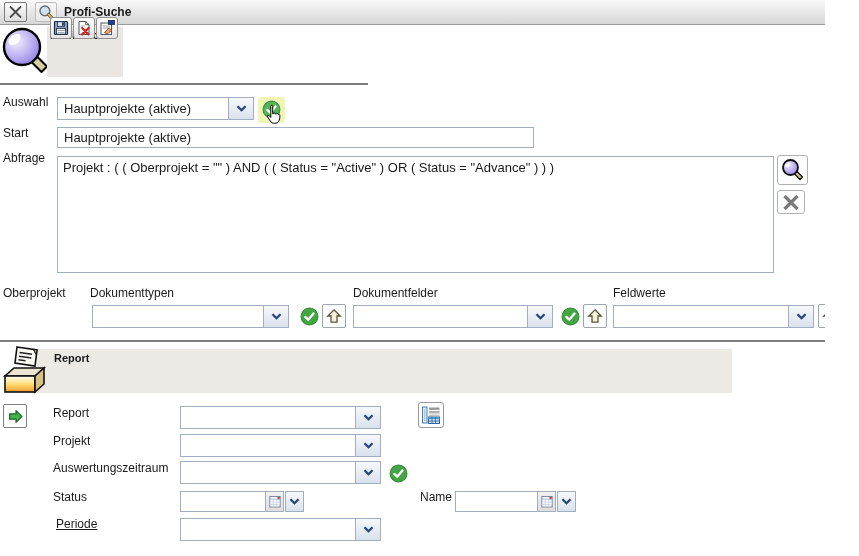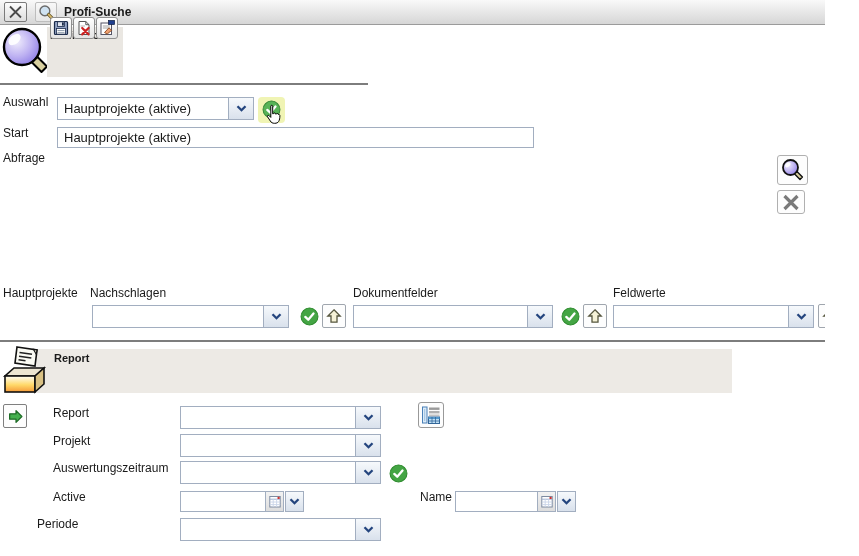--- a/index.html
+++ b/index.html
@@ -177,37 +177,38 @@
     <path d="M5 9.4 L7.8 12 L12.8 6.2" stroke="#ffffff" stroke-width="2.2" fill="none" stroke-linecap="round" stroke-linejoin="round"></path>
   </svg>
   <svg class="hand-cursor" width="23" height="23" viewBox="0 0 23 23">
     <path d="M8.8 2.2 C8.8 1 10.7 1 10.7 2.2 L10.7 9.8 L11.7 9.6 C11.8 8.7 13.4 8.8 13.5 9.7 L13.6 10.1 L14.5 10 C14.7 9.2 16.1 9.3 16.2 10.2 L16.3 10.5 C17.2 10.3 17.9 10.7 17.9 11.6 C17.9 14.1 17.5 16.1 16.7 17.4 C15.9 18.7 14.6 19.3 12.7 19.3 C10.4 19.3 9.3 18.6 8.3 17 L5.5 12.7 C4.9 11.8 6.1 10.8 7 11.6 L8.8 13.4 Z" fill="#ffffff" stroke="#000000" stroke-width="1"></path>
   </svg>
 
   <div class="lbl" style="left:3px;top:126px;">Start</div>
   <input class="txtinput" style="left: 57px; top: 127px; width: 477px; height: 21px;" value="Hauptprojekte (aktive)">
 
   <div class="lbl" style="left:3px;top:151px;">Abfrage</div>
+  <textarea class="queryarea" style="">Projekt : ( ( Oberprojekt = "" ) AND ( ( Status = "Active" ) OR ( Status = "Advance" ) ) )</textarea>
 
   <div class="sq-btn" style="left:777px;top:155px;width:31px;height:30px;">
     <svg width="24" height="24" viewBox="0 0 24 24">
       <circle cx="9.5" cy="9.5" r="7.5" fill="url(#lensG)" stroke="#111" stroke-width="1.8"></circle>
       <ellipse cx="6.8" cy="6.8" rx="3" ry="2" fill="#fff" opacity="0.9" transform="rotate(-40 6.8 6.8)"></ellipse>
       <polygon points="13.6,16 16,13.6 21.4,19 19,21.4" fill="#d8cf9f" stroke="#111" stroke-width="1.4" stroke-linejoin="round"></polygon>
     </svg>
   </div>
   <div class="sq-btn" style="left:777px;top:190px;width:28px;height:24px;">
     <svg width="18" height="17" viewBox="0 0 18 17">
       <path d="M2.5 2 L15.5 15 M15.5 2 L2.5 15" stroke="#7a7a7a" stroke-width="3.2" fill="none"></path>
     </svg>
   </div>
 
-  <div class="lbl" style="left:3px;top:286px;">Hauptprojekte</div>
-
-  <div class="lbl" style="left:90px;top:286px;">Nachschlagen</div>
+  <div class="lbl" style="left:3px;top:286px;">Oberprojekt</div>
+
+  <div class="lbl" style="left:90px;top:286px;">Dokumenttypen</div>
   <div class="dd" style="left:92px;top:305px;width:197px;">
     <div class="ddtxt"></div>
     <div class="ddbtn">
       <svg width="11" height="7" viewBox="0 0 11 7">
         <path d="M1.5 1.2 L5.5 5.2 L9.5 1.2" stroke="#24457e" stroke-width="2.3" fill="none"></path>
       </svg>
     </div>
   </div>
   <svg class="check-ico" style="left:300px;top:307px;" width="19" height="19" viewBox="0 0 18 18">
     <circle cx="9" cy="9" r="8" fill="#44a544" stroke="#2e8b2e" stroke-width="1"></circle>
@@ -321,21 +322,21 @@
       <svg width="11" height="7" viewBox="0 0 11 7">
         <path d="M1.5 1.2 L5.5 5.2 L9.5 1.2" stroke="#24457e" stroke-width="2.3" fill="none"></path>
       </svg>
     </div>
   </div>
   <svg class="check-ico" style="left:389px;top:464px;" width="19" height="19" viewBox="0 0 18 18">
     <circle cx="9" cy="9" r="8" fill="#44a544" stroke="#2e8b2e" stroke-width="1"></circle>
     <path d="M5 9.4 L7.8 12 L12.8 6.2" stroke="#ffffff" stroke-width="2.2" fill="none" stroke-linecap="round" stroke-linejoin="round"></path>
   </svg>
 
-  <div class="lbl" style="left:53px;top:490px;">Active</div>
+  <div class="lbl" style="left:53px;top:490px;">Status</div>
   <div class="dateinput" style="left:180px;top:491px;width:104px;">
     <div class="datetxt"></div>
     <div class="calbtn">
       <svg width="12" height="13" viewBox="0 0 12 13">
         <rect x="0.8" y="1.5" width="10.4" height="10.5" fill="#ffffff" stroke="#7d8aa0" stroke-width="1"></rect>
         <line x1="0.8" y1="4.2" x2="11.2" y2="4.2" stroke="#9fb0d0" stroke-width="1"></line>
         <line x1="4.2" y1="4.2" x2="4.2" y2="12" stroke="#c8d4e8" stroke-width="0.9"></line>
         <line x1="7.6" y1="4.2" x2="7.6" y2="12" stroke="#c8d4e8" stroke-width="0.9"></line>
         <line x1="0.8" y1="7" x2="11.2" y2="7" stroke="#c8d4e8" stroke-width="0.9"></line>
         <line x1="0.8" y1="9.6" x2="11.2" y2="9.6" stroke="#c8d4e8" stroke-width="0.9"></line>
@@ -363,21 +364,21 @@
         <circle cx="9.6" cy="2.9" r="1.2" fill="#c33"></circle>
       </svg>
     </div>
   </div>
   <div class="datechev" style="left:557px;top:491px;">
     <svg width="11" height="7" viewBox="0 0 11 7">
       <path d="M1.5 1.2 L5.5 5.2 L9.5 1.2" stroke="#24457e" stroke-width="2.3" fill="none"></path>
     </svg>
   </div>
 
-  <div class="lbl" style="left:37px;top:517px;">Periode</div>
+  <div class="lbl" style="left:56px;top:517px;text-decoration:underline;">Periode</div>
   <div class="dd" style="left:180px;top:518px;width:201px;">
     <div class="ddtxt"></div>
     <div class="ddbtn">
       <svg width="11" height="7" viewBox="0 0 11 7">
         <path d="M1.5 1.2 L5.5 5.2 L9.5 1.2" stroke="#24457e" stroke-width="2.3" fill="none"></path>
       </svg>
     </div>
   </div>
 
 </div>

